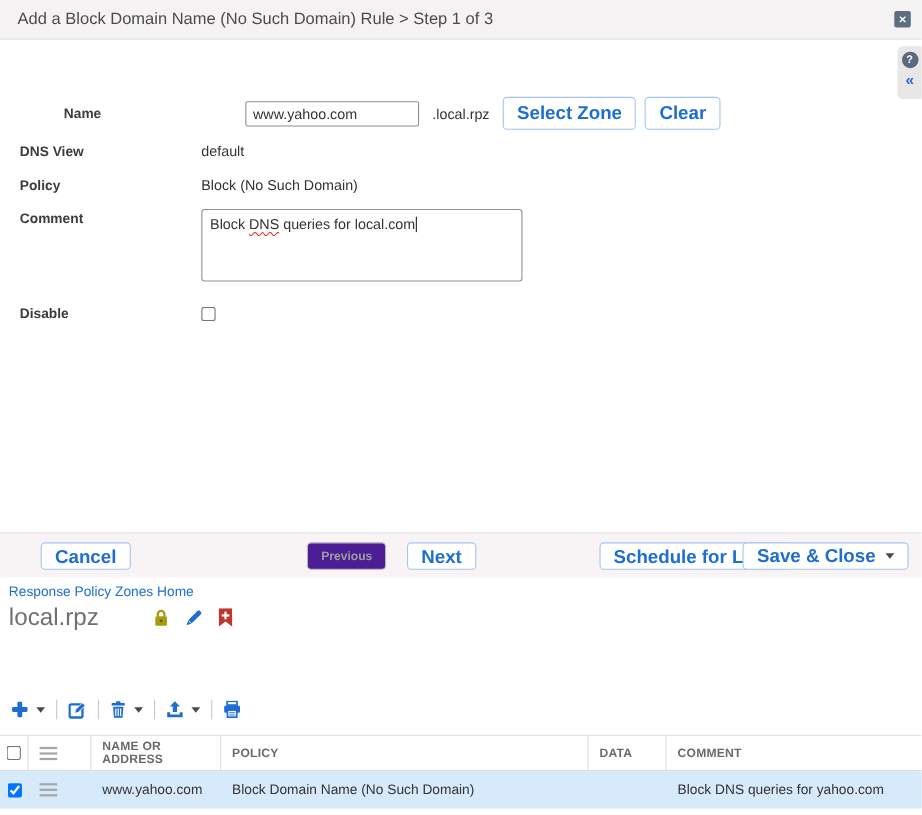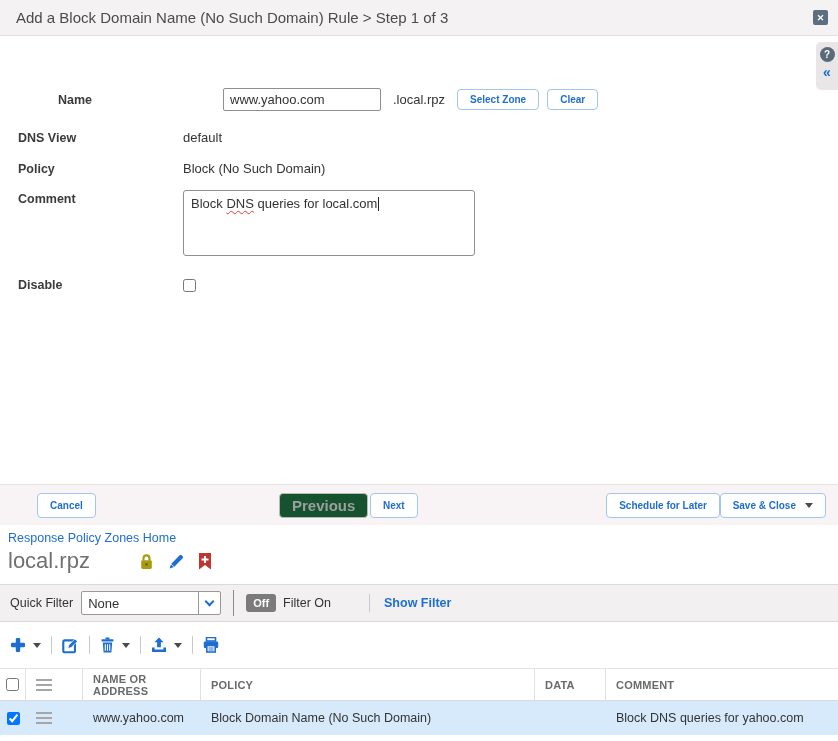--- a/index.html
+++ b/index.html
@@ -23,34 +23,34 @@
 
   
   .form-row { position:absolute; left:18px; display:flex; align-items:center; }
   .form-row.top-align { align-items:flex-start; }
   .flabel { width:165px; font-size:12.5px; font-weight:bold; color:#3b3b3b; }
   .fvalue { font-size:13px; color:#333; }
   .name-input { width:158px; height:23px; border:1px solid #8f8f8f; border-radius:2px; padding:2px 6px;
                 font-size:13px; font-family:"Liberation Sans",sans-serif; color:#333; }
   .zone-suffix { margin:0 12px 0 12px; font-size:13px; color:#333; }
   .btn-blue { background:#fff; border:1px solid #a3c6ee; border-radius:4px; color:#1e6ed2; font-weight:bold;
-              font-size:10px; padding:4px 12px; cursor:pointer; font-family:"Liberation Sans",sans-serif; }
+              font-size:17px; padding:4px 12px; cursor:pointer; font-family:"Liberation Sans",sans-serif; }
   .btn-blue + .btn-blue { margin-left:8px; }
   .comment-box { width:292px; height:66px; border:1px solid #8f8f8f; border-radius:3px; padding:4px 7px;
                  font-size:13px; line-height:1.35; background:#fff; cursor:text; }
   .misspelled { text-decoration:underline wavy #e03c31; text-decoration-thickness:1px; text-underline-offset:2px; }
   .text-caret { display:inline-block; width:1px; height:14px; background:#222; vertical-align:text-bottom; margin-left:1px; }
   .checkbox { width:13px; height:13px; cursor:pointer; }
 
   
   .dialog-footer { position:absolute; top:484px; left:0; right:0; height:41px; background:#f8f4f6;
                    border-top:1px solid #e6e2e4; }
   .dialog-footer .btn-blue, .dialog-footer .btn-gray { position:absolute; top:8px; height:25px; padding:3px 12px;margin-left:21px; }
-  .btn-gray { background:#14532d; border:1px solid #b9b9b9; border-radius:4px; color:#9e9e9e; font-weight:bold;
-              font-size:15px; cursor:default; font-family:"Liberation Sans",sans-serif; }
+  .btn-gray { background:#4c1d95; border:1px solid #b9b9b9; border-radius:4px; color:#9e9e9e; font-weight:bold;
+              font-size:11px; cursor:default; font-family:"Liberation Sans",sans-serif; }
   .btn-cancel { left:16px; }
   .btn-previous { left:258px; }
   .btn-next { left:349px; }
   .btn-schedule { right:118px; }
   .btn-saveclose { right:12px; display:flex; align-items:center; gap:9px; }
   .caret-down { display:inline-block; width:0; height:0; border-left:4px solid transparent;
                 border-right:4px solid transparent; border-top:5px solid #4a4a4a; }
 
   
   .breadcrumb { position:absolute; top:531px; left:8px; font-size:12.5px; color:#1e6ed2; cursor:pointer; }
@@ -175,34 +175,20 @@
       <span>
         <svg width="14" height="17" viewBox="0 0 14 17">
           <path d="M1 0h12v16.5l-6-4.6-6 4.6z" fill="#c13530"></path>
           <rect x="6" y="3" width="2" height="7" fill="#fff"></rect>
           <rect x="3.5" y="5.5" width="7" height="2" fill="#fff"></rect>
         </svg>
       </span>
     </div>
   </div>
 
-  <div class="quick-filter-bar">
-    <span class="qf-label">Quick Filter</span>
-    <div class="qf-select">
-      <span class="qf-value">None</span>
-      <span class="qf-arrow-box">
-        <span class="chev-down"></span>
-      </span>
-    </div>
-    <span class="qf-divider"></span>
-    <span class="off-badge">Off</span>
-    <span class="qf-filteron">Filter On</span>
-    <span class="qf-divider2"></span>
-    <span class="show-filter">Show Filter</span>
-  </div>
 
   <div class="toolbar">
     <span class="tool">
       <svg width="16" height="16" viewBox="0 0 16 16">
         <rect x="5.8" y="1" width="4.4" height="14" rx="1" fill="#1e6ed2"></rect>
         <rect x="1" y="5.8" width="14" height="4.4" rx="1" fill="#1e6ed2"></rect>
       </svg>
     </span>
     <span class="tool caret-down"></span>
     <span class="tool-divider"></span>

